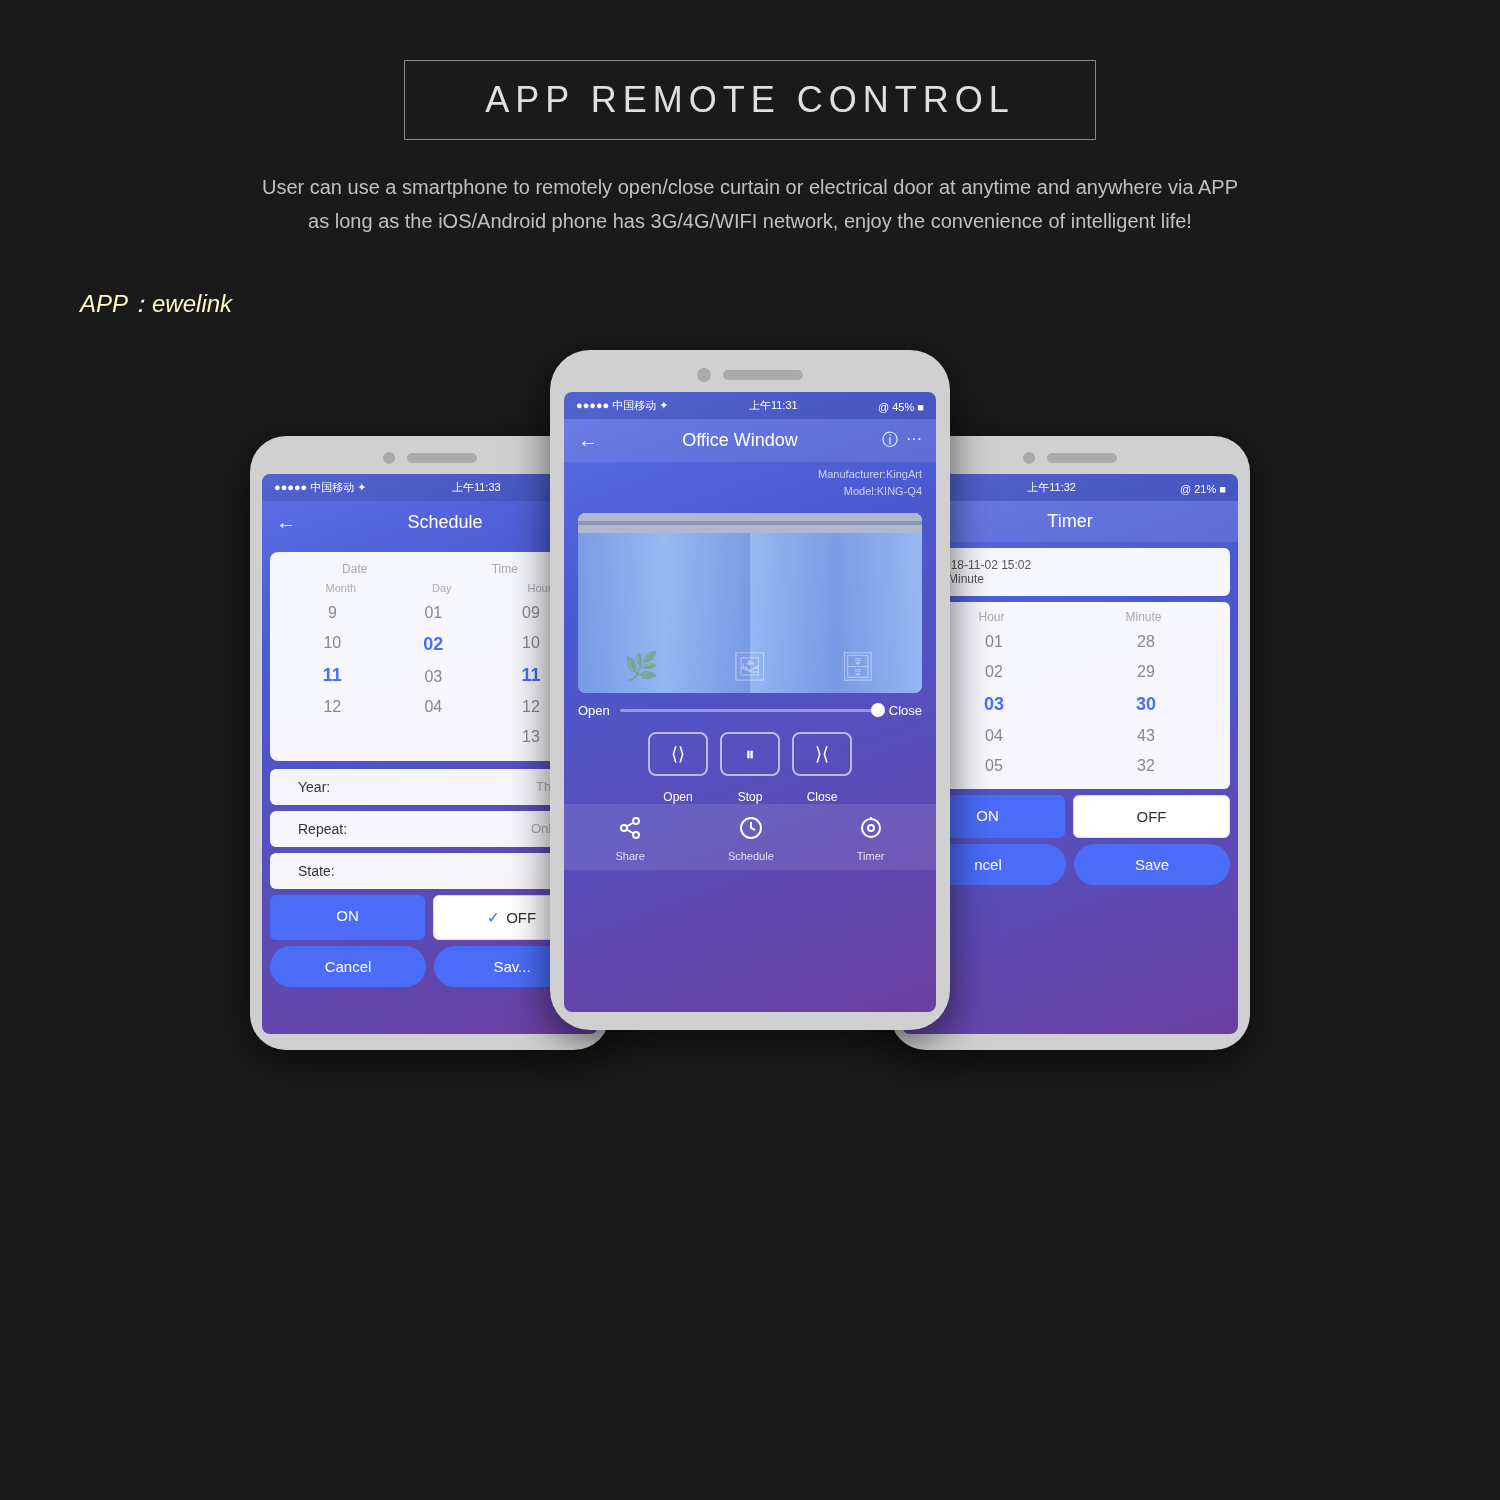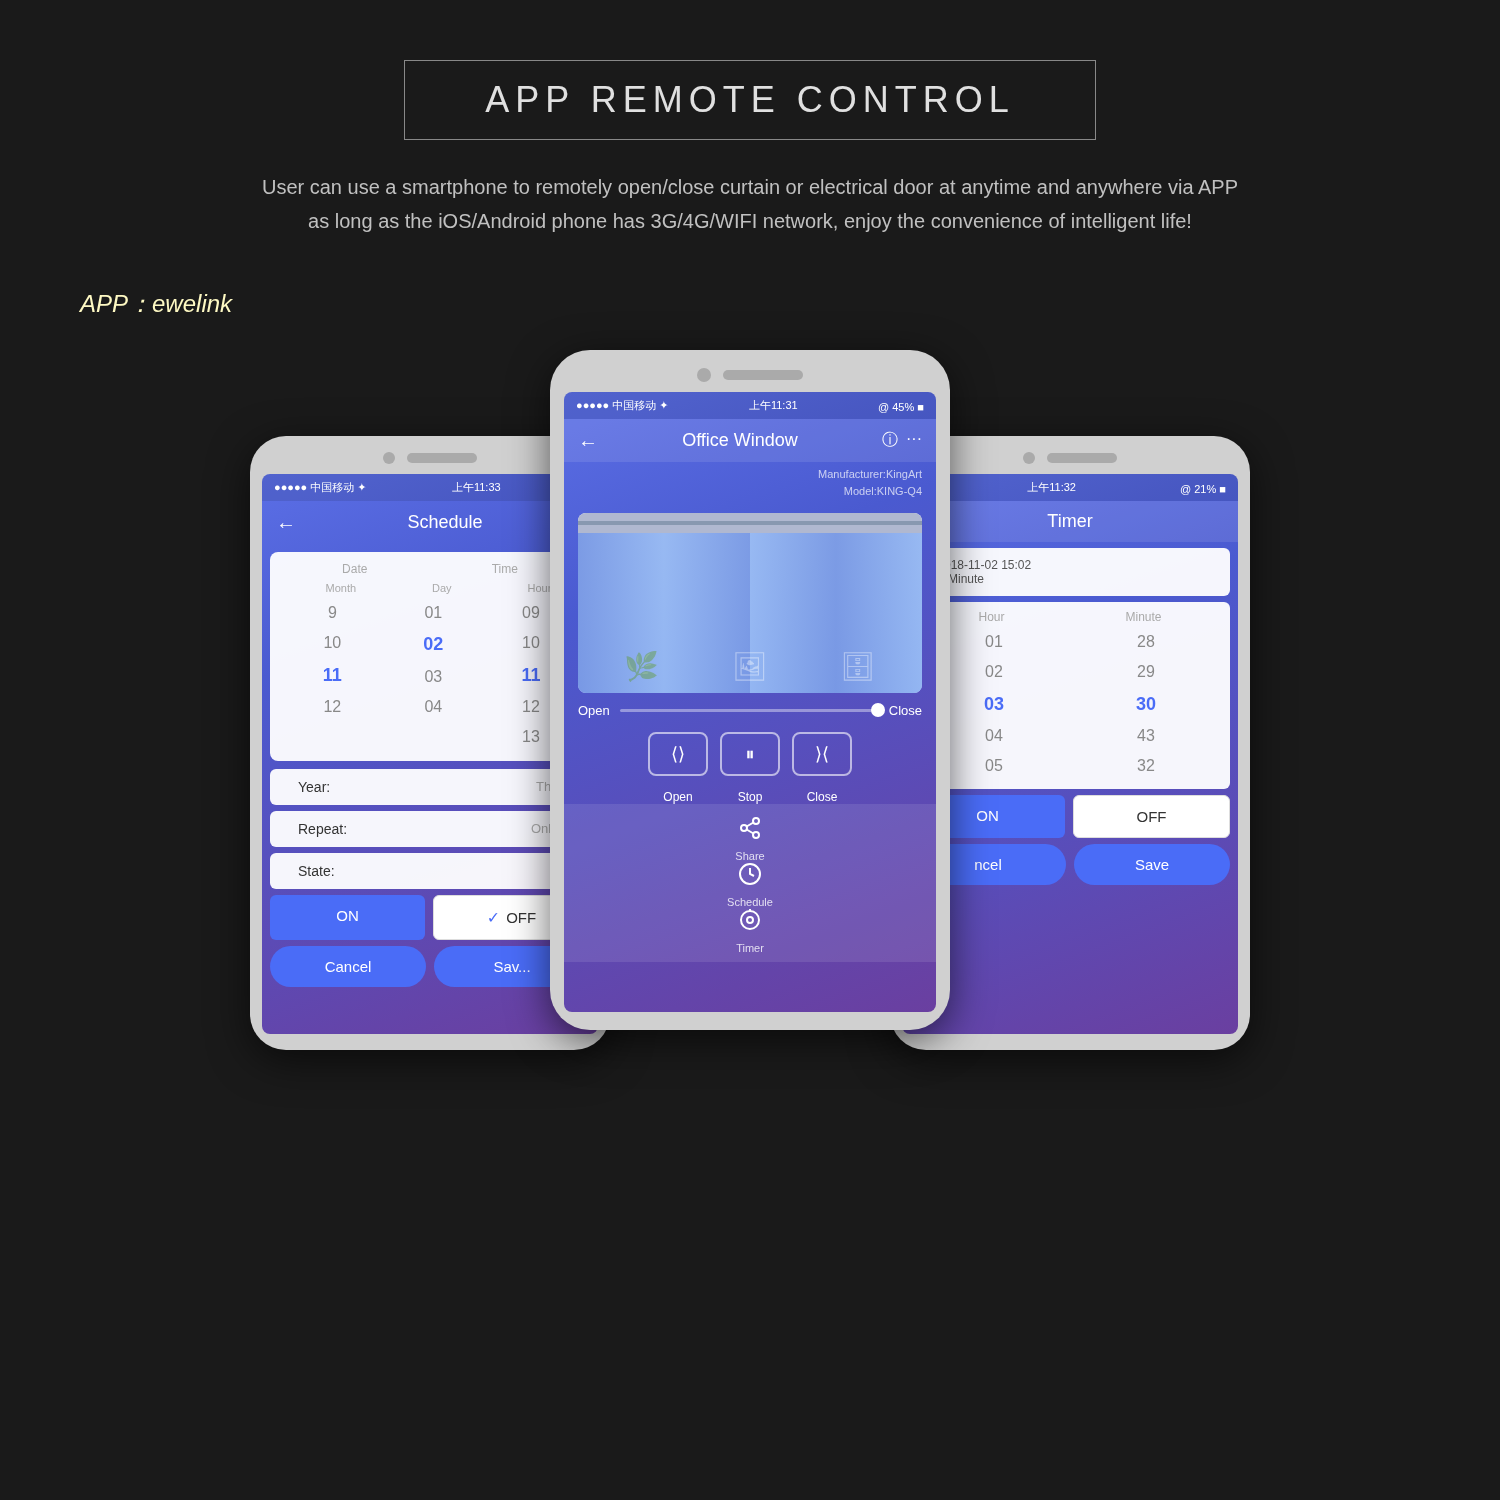--- a/index.html
+++ b/index.html
@@ -380,21 +380,20 @@
       font-size: 12px;
     }
 
     
     .bottom-nav {
       display: flex;
       justify-content: space-around;
       padding: 12px 10px 8px;
       background: rgba(255,255,255,0.1);
       margin-top: auto;
-      flex-direction: column;
     }
     .nav-item {
       display: flex;
       flex-direction: column;
       align-items: center;
       gap: 4px;
       color: rgba(255,255,255,0.8);
       font-size: 11px;
     }
     .nav-icon { font-size: 22px; }

